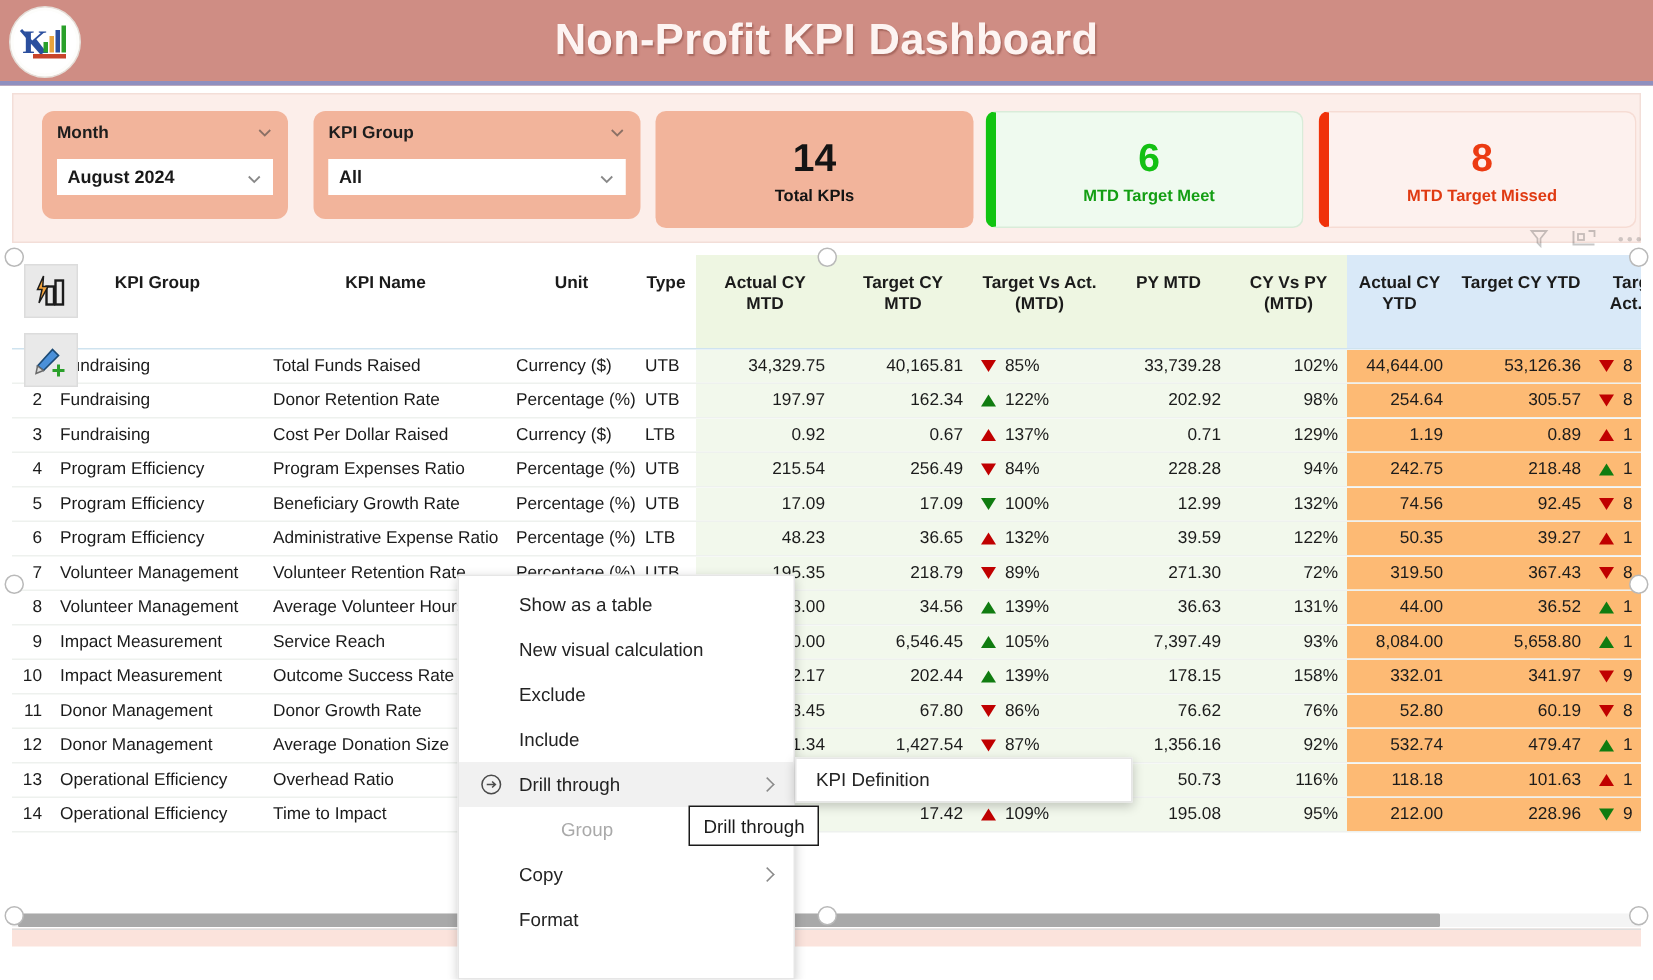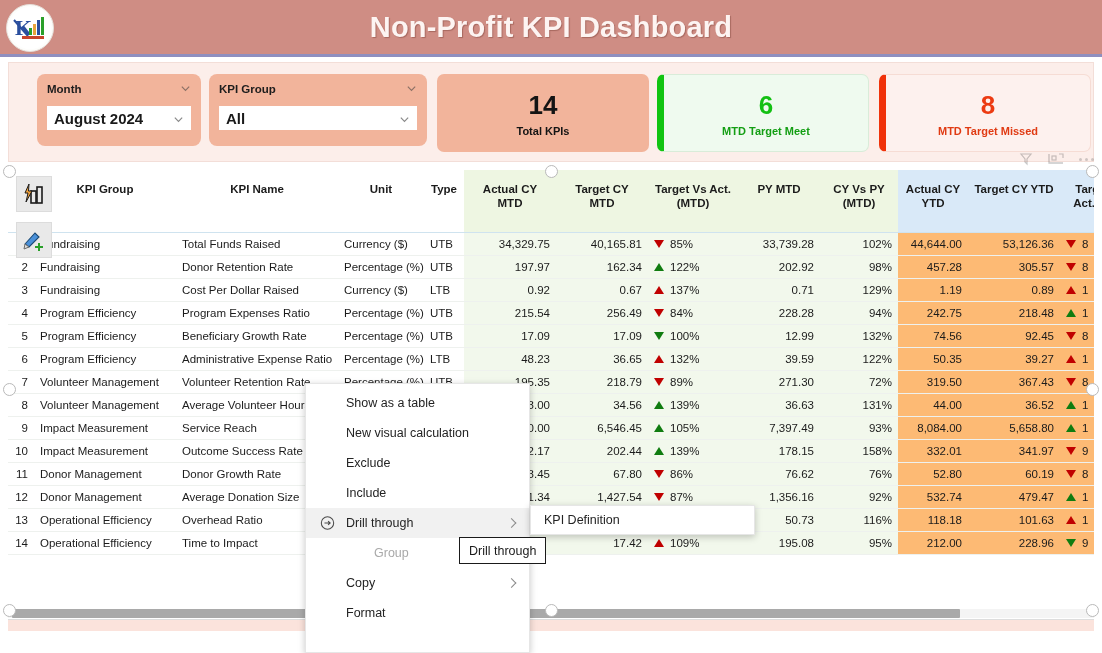--- a/index.html
+++ b/index.html
@@ -35,36 +35,36 @@
   .strip {
     position: absolute; left: 8px; top: 62px; width: 1086px; height: 100px;
     background: #fceeea;
     border: 1px solid #f3ded8;
   }
   .slicer {
     position: absolute; top: 11px; height: 72px;
     background: #f2b49b; border-radius: 8px;
     padding: 8px 10px 0 10px;
   }
-  .slicer.s1 { left: 28px; width: 164px; }
+  .slicer.s1 { left: 19px; width: 164px; }
   .slicer.s2 { left: 200px; width: 218px; }
   .slicer-label {
     font-size: 11.5px; font-weight: bold; color: #1d1d1d;
     display: block; line-height: 14px;
   }
   .slicer-caret {
     position: absolute; right: 10px; top: 9px;
     width: 11px; height: 11px; opacity: .55;
   }
   .slicer-box {
     position: absolute; left: 10px; right: 10px; top: 32px; height: 24px;
     background: #ffffff; border: 1px solid #ffffff;
     display: flex; align-items: center; padding: 0 6px;
   }
-  .slicer-value { font-size: 15px; color: #1a1a1a; font-weight: bold; text-align: right; }
+  .slicer-value { font-size: 12px; color: #1a1a1a; font-weight: bold; text-align: right; }
   .slicer-box .bcaret { position: absolute; right: 6px; top: 7px; width: 11px; height: 11px; opacity:.6; }
 
   .card {
     position: absolute; top: 11px; height: 78px; border-radius: 7px;
     display: flex; flex-direction: column; align-items: center; justify-content: center;
   }
   .card .big { font-size: 26px; font-weight: bold; line-height: 30px; }
   .card .cap { font-size: 11px; font-weight: bold; margin-top: 5px; }
   .card.total { left: 428px; width: 212px; background: #f2b49b; }
   .card.total .big { color: #141414; }
@@ -327,21 +327,21 @@
             <td class="g-white idx">2</td>
             <td class="g-white">Fundraising</td>
             <td class="g-white">Donor Retention Rate</td>
             <td class="g-white">Percentage (%)</td>
             <td class="g-white">UTB</td>
             <td class="g-green num">197.97</td>
             <td class="g-green num">162.34</td>
             <td class="g-green pctcell"><span class="tri up c-green"></span>122%</td>
             <td class="g-green num">202.92</td>
             <td class="g-green num">98%</td>
-            <td class="g-blue num">457.28</td>
+            <td class="g-blue num">254.64</td>
             <td class="g-blue num">305.57</td>
             <td class="g-blue pctcell"><span class="tri down c-red"></span>8</td>
           </tr>
           <tr>
             <td class="g-white idx">3</td>
             <td class="g-white">Fundraising</td>
             <td class="g-white">Cost Per Dollar Raised</td>
             <td class="g-white">Currency ($)</td>
             <td class="g-white">LTB</td>
             <td class="g-green num">0.92</td>

